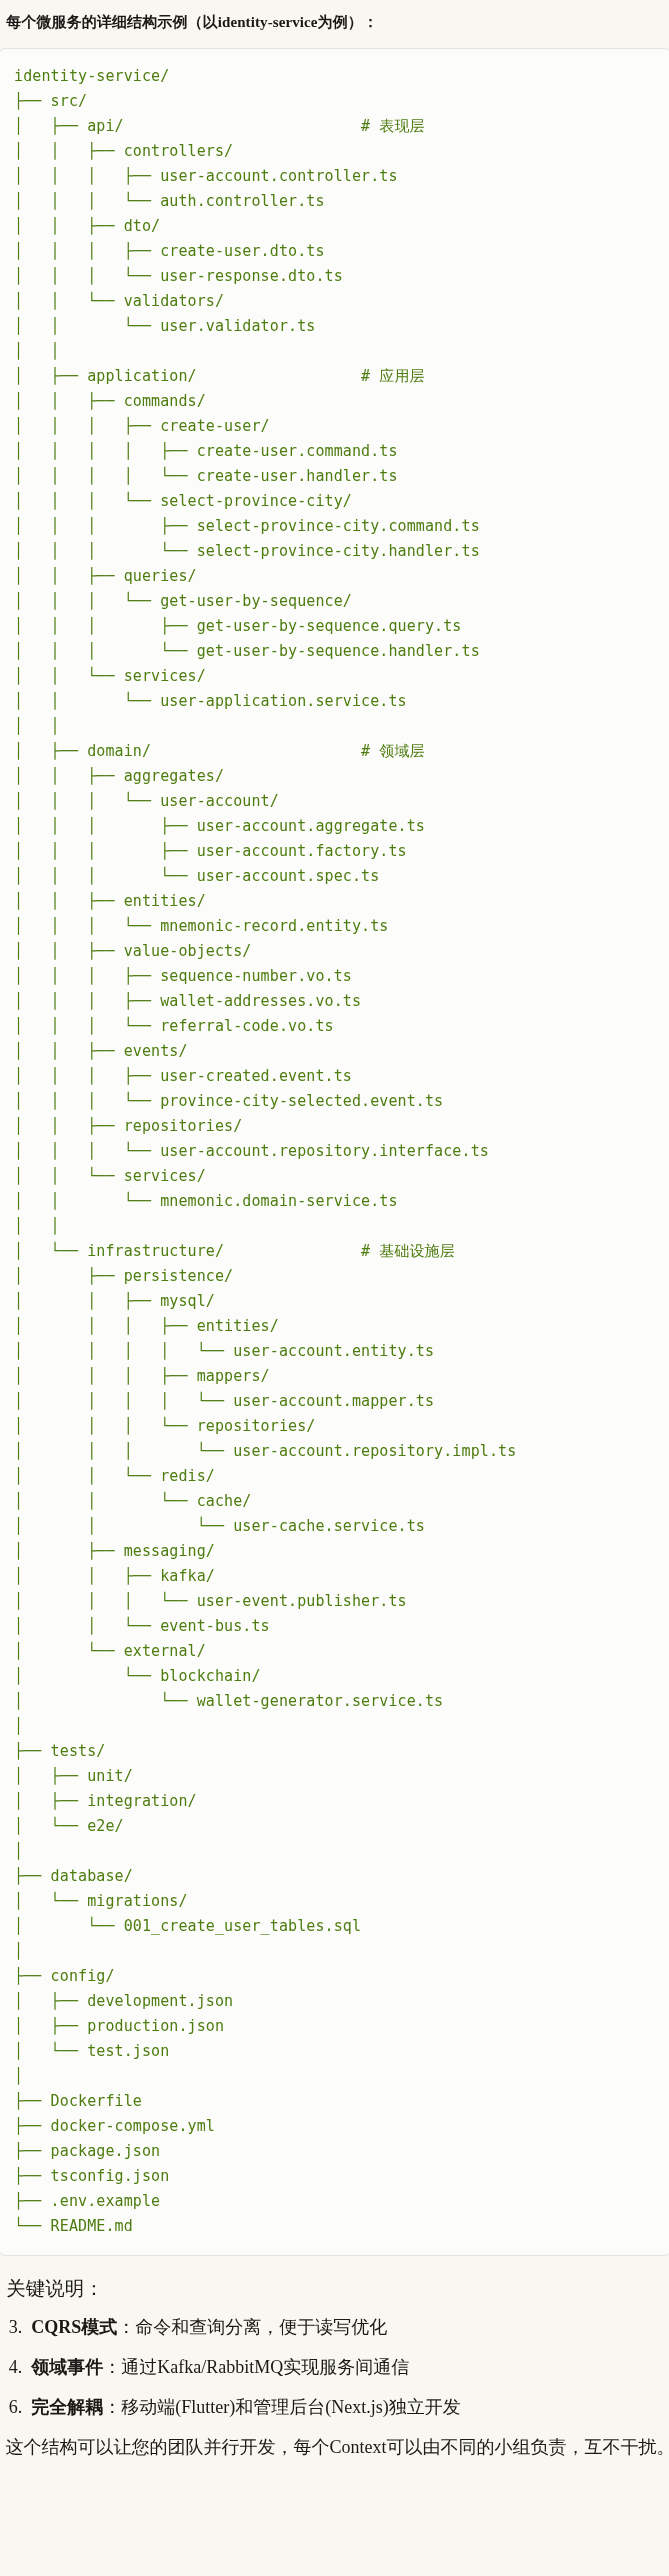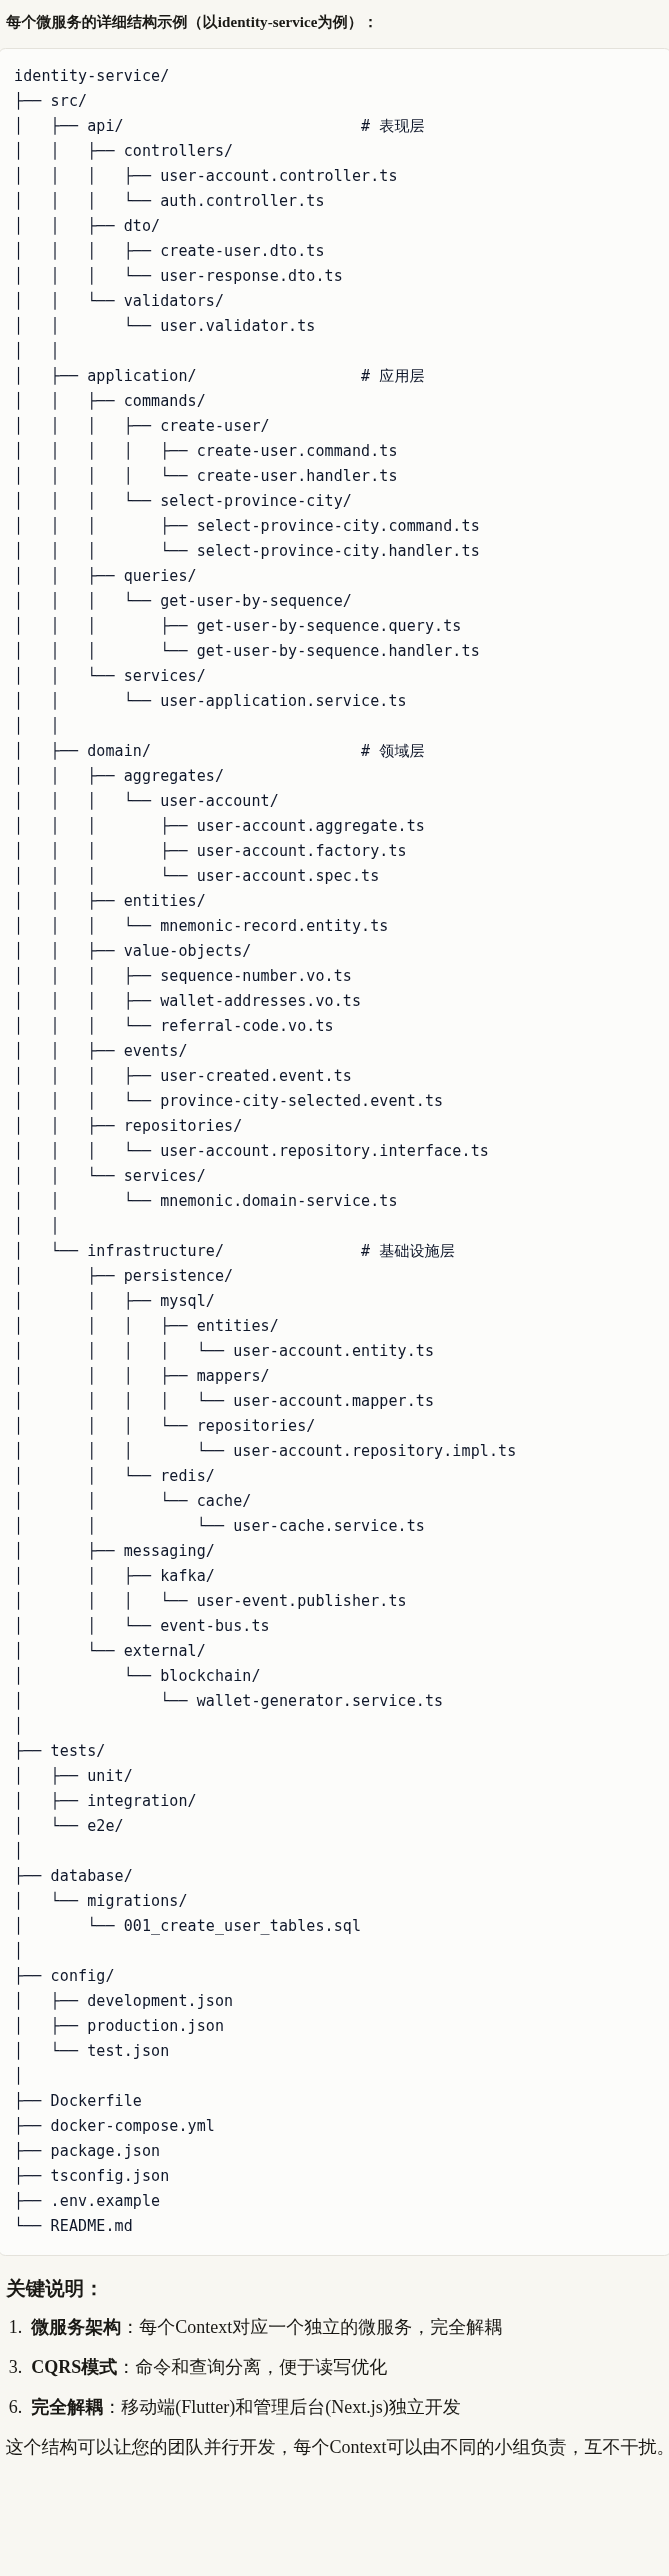--- a/index.html
+++ b/index.html
@@ -29,30 +29,30 @@
     border-radius: 7.5px;
     padding: 15.6px 15.6px 16.3px;
     box-sizing: border-box;
   }
   .file-tree {
     margin: 0;
     font-family: "DejaVu Sans Mono", "Liberation Mono", monospace;
     font-size: 15px;
     line-height: 25px;
     letter-spacing: 0.1px;
-    color: #0f172a;
+    color: #4d7c0f;
     white-space: pre;
   }
   .notes {
     margin-top: 20px;
   }
   .notes-heading {
     font-size: 19.4px;
     line-height: 26px;
-    font-weight: bold;
+    font-weight: normal;
     margin: 0 0 0 1.3px;
     letter-spacing: 0.1px;
   }
   .notes-list {
     list-style: none;
     margin: 12.5px 0 0;
     padding: 0 0 0 3.8px;
   }
   .notes-list li {
     font-size: 18px;
@@ -165,19 +165,19 @@
 ├── docker-compose.yml
 ├── package.json
 ├── tsconfig.json
 ├── .env.example
 └── README.md</pre>
 </div>
 
 <div class="notes">
   <h2 class="notes-heading">关键说明：</h2>
   <ol class="notes-list">
-    <li><span class="note-number">1.</span><span class="note-term">微服务架构</span><span>：</span><span>每个Context对应一个独立的微服务，完全解耦</span></li>
     <li><span class="note-number">3.</span><span class="note-term">CQRS模式</span><span>：</span><span>命令和查询分离，便于读写优化</span></li>
+    <li><span class="note-number">4.</span><span class="note-term">领域事件</span><span>：</span><span>通过Kafka/RabbitMQ实现服务间通信</span></li>
     <li><span class="note-number">6.</span><span class="note-term">完全解耦</span><span>：</span><span>移动端(Flutter)和管理后台(Next.js)独立开发</span></li>
   </ol>
   <p class="closing-paragraph">这个结构可以让您的团队并行开发，每个Context可以由不同的小组负责，互不干扰。</p>
 </div>
 
 
 </body></html>

